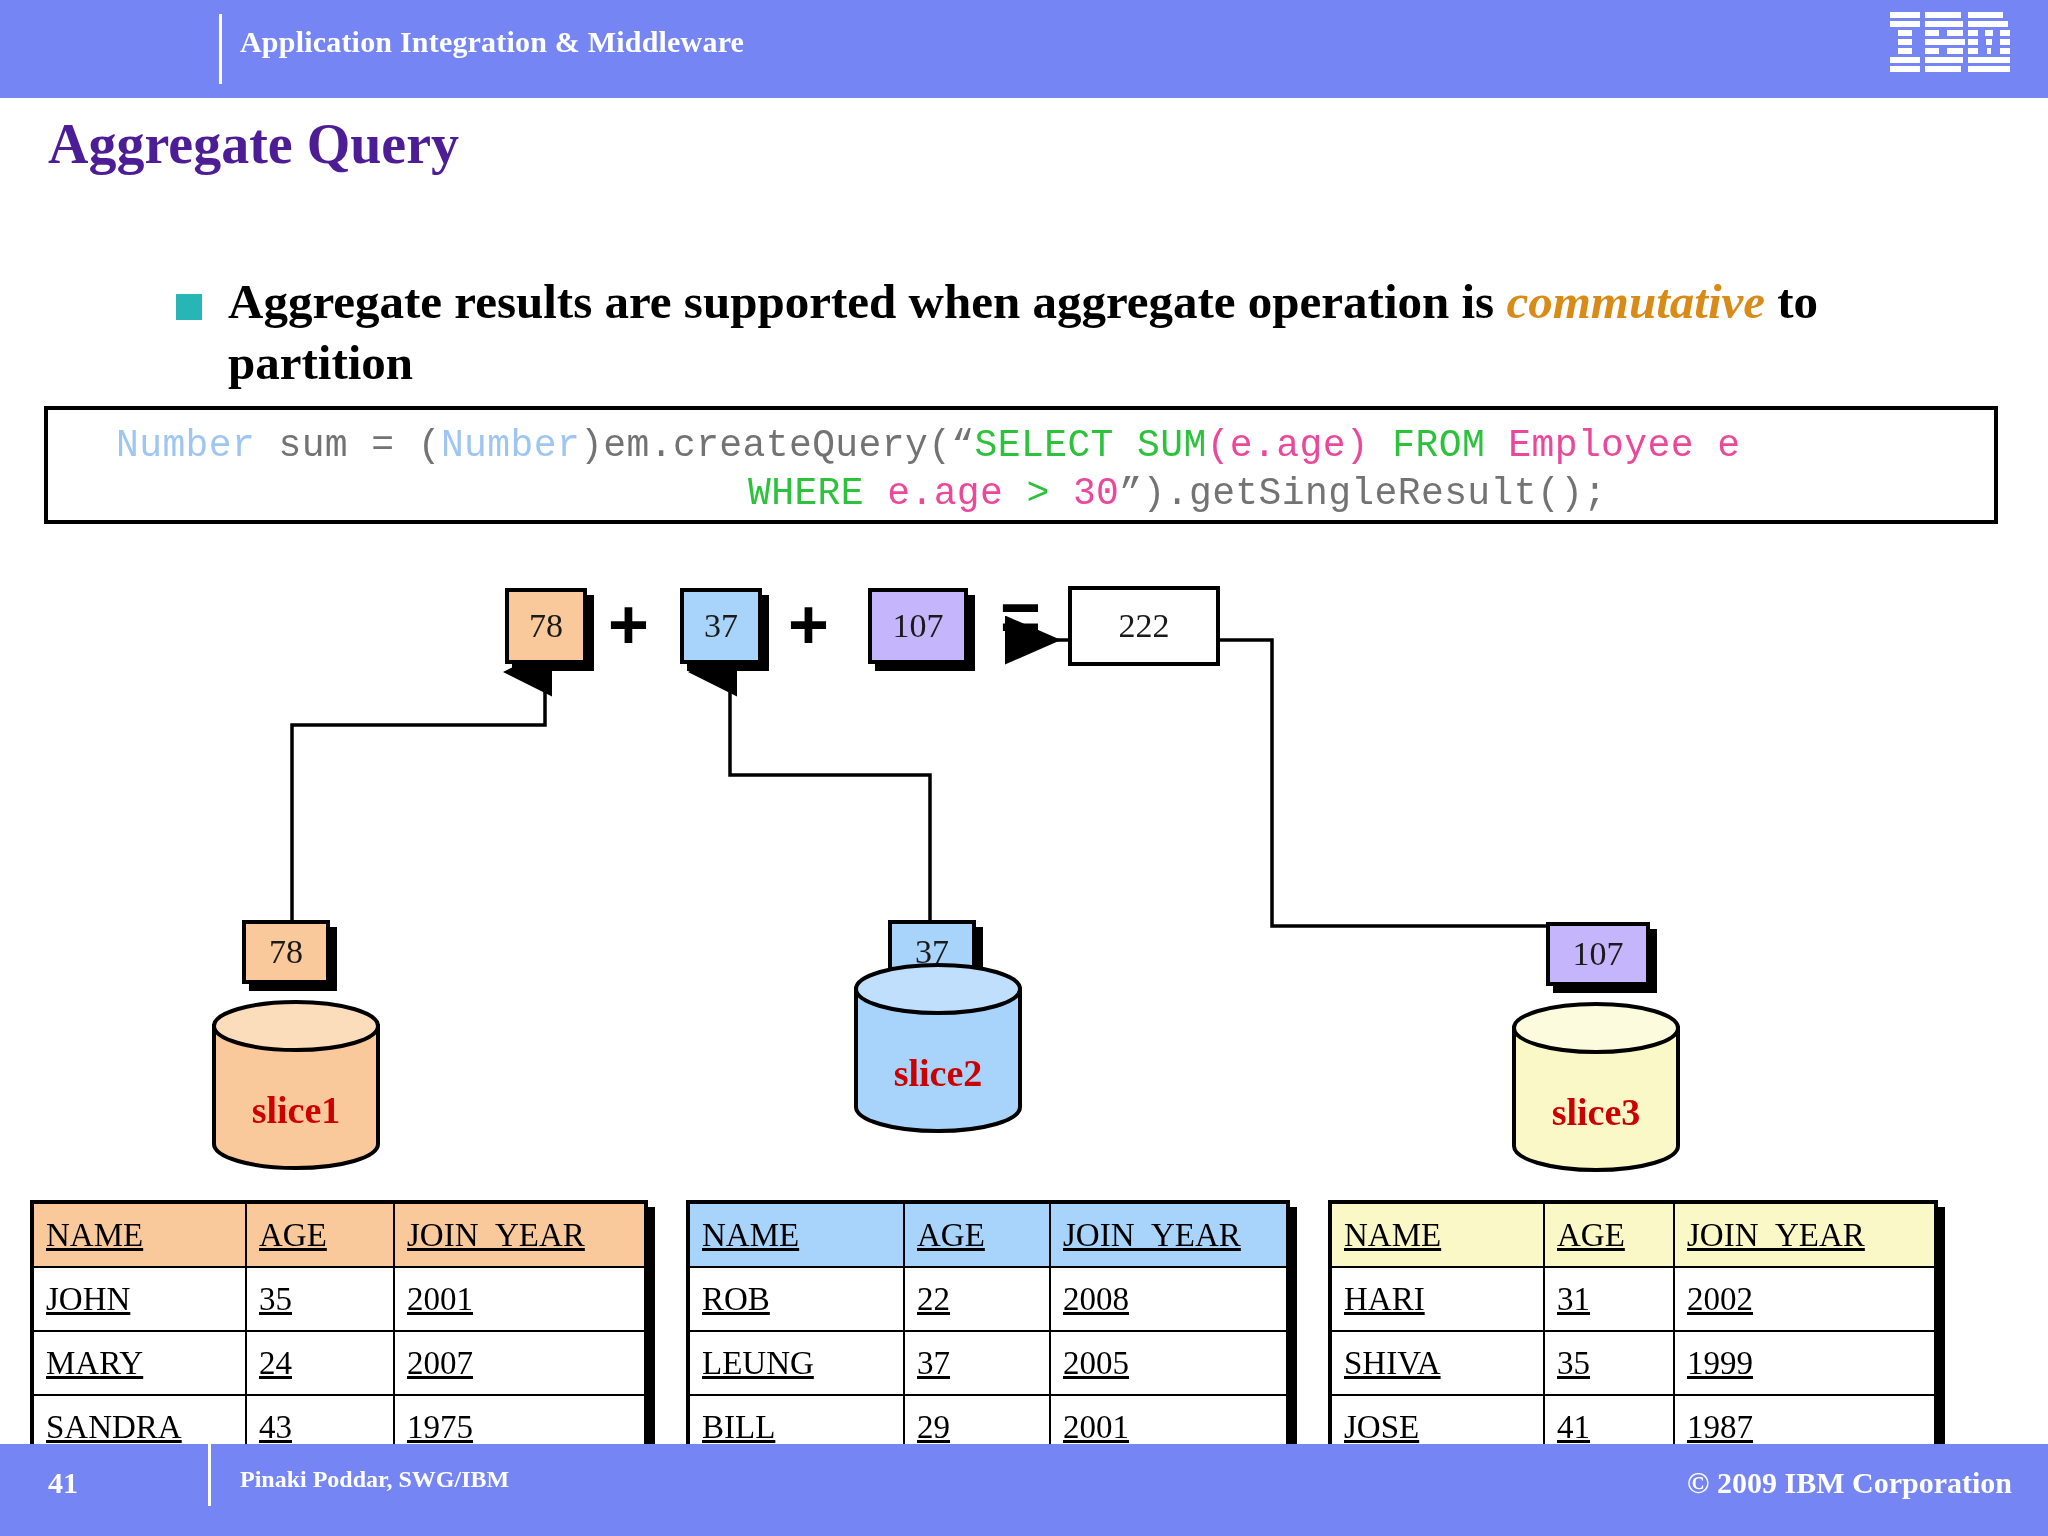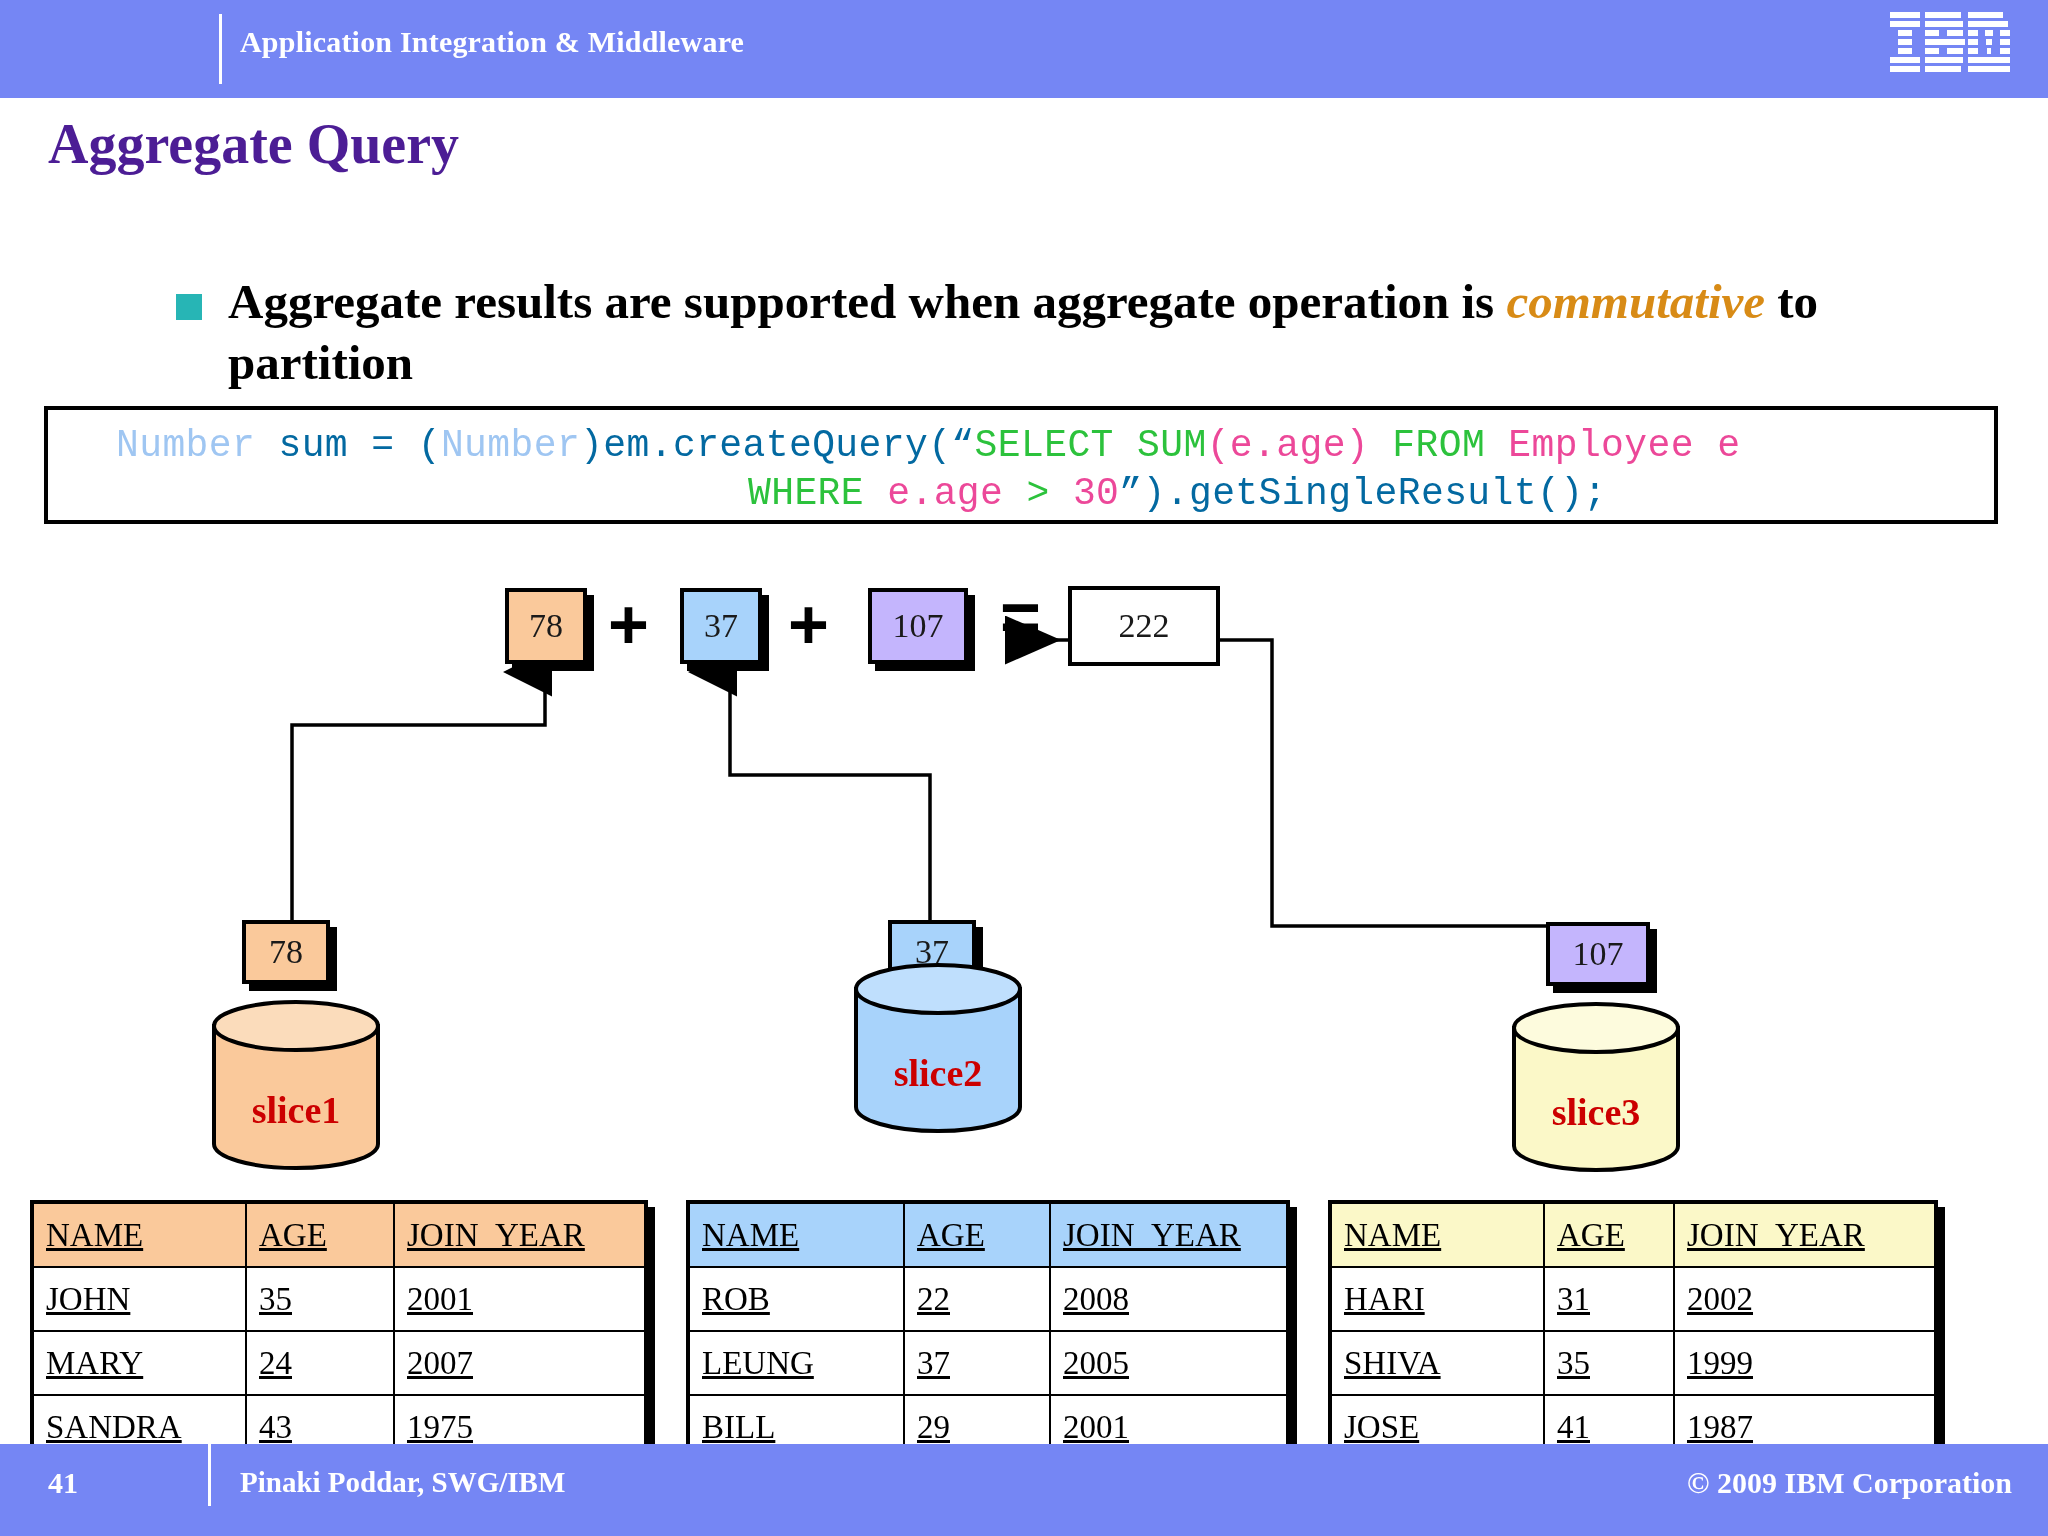--- a/index.html
+++ b/index.html
@@ -62,21 +62,21 @@
   .code-line{
     position:absolute;
     font-family:"Liberation Mono", monospace;
     font-size:38px;white-space:pre;letter-spacing:.4px;
   }
   .code-line-1{left:68px;top:14px;}
   .code-line-2{left:700px;top:62px;}
   .c-type{color:#9fc6f2;}
   .c-kw{color:#2cc23c;}
   .c-id{color:#ec4899;}
-  .c-plain{color:#0369a1;}
+  .c-plain{color:#737373;}
 
   
   .diagram{position:absolute;left:0;top:0;width:2048px;height:1536px;pointer-events:none;}
   .diagram svg{position:absolute;left:0;top:0;}
 
   .vbox{
     position:absolute;box-sizing:border-box;
     border:4px solid #000;
     box-shadow:7px 7px 0 0 #000;
     display:flex;align-items:center;justify-content:center;
@@ -129,21 +129,21 @@
   
   .footer{
     position:absolute;left:0;bottom:0;width:2048px;height:92px;background:#7586f4;
   }
   .footer-rule{position:absolute;left:208px;top:0px;width:3px;height:62px;background:#fff;}
   .footer-page{
     position:absolute;left:48px;top:22px;color:#fff;font-size:30px;font-weight:bold;
     font-family:"Liberation Serif", serif;
   }
   .footer-author{
-    position:absolute;left:240px;top:22px;color:#fff;font-size:29px;font-weight:bold;
+    position:absolute;left:240px;top:22px;color:#fff;font-size:24px;font-weight:bold;
     font-family:"Liberation Serif", serif;
   }
   .footer-copy{
     position:absolute;right:36px;top:22px;color:#fff;font-size:30px;font-weight:bold;
     font-family:"Liberation Serif", serif;
   }
 </style>
 </head>
 <body>
 

